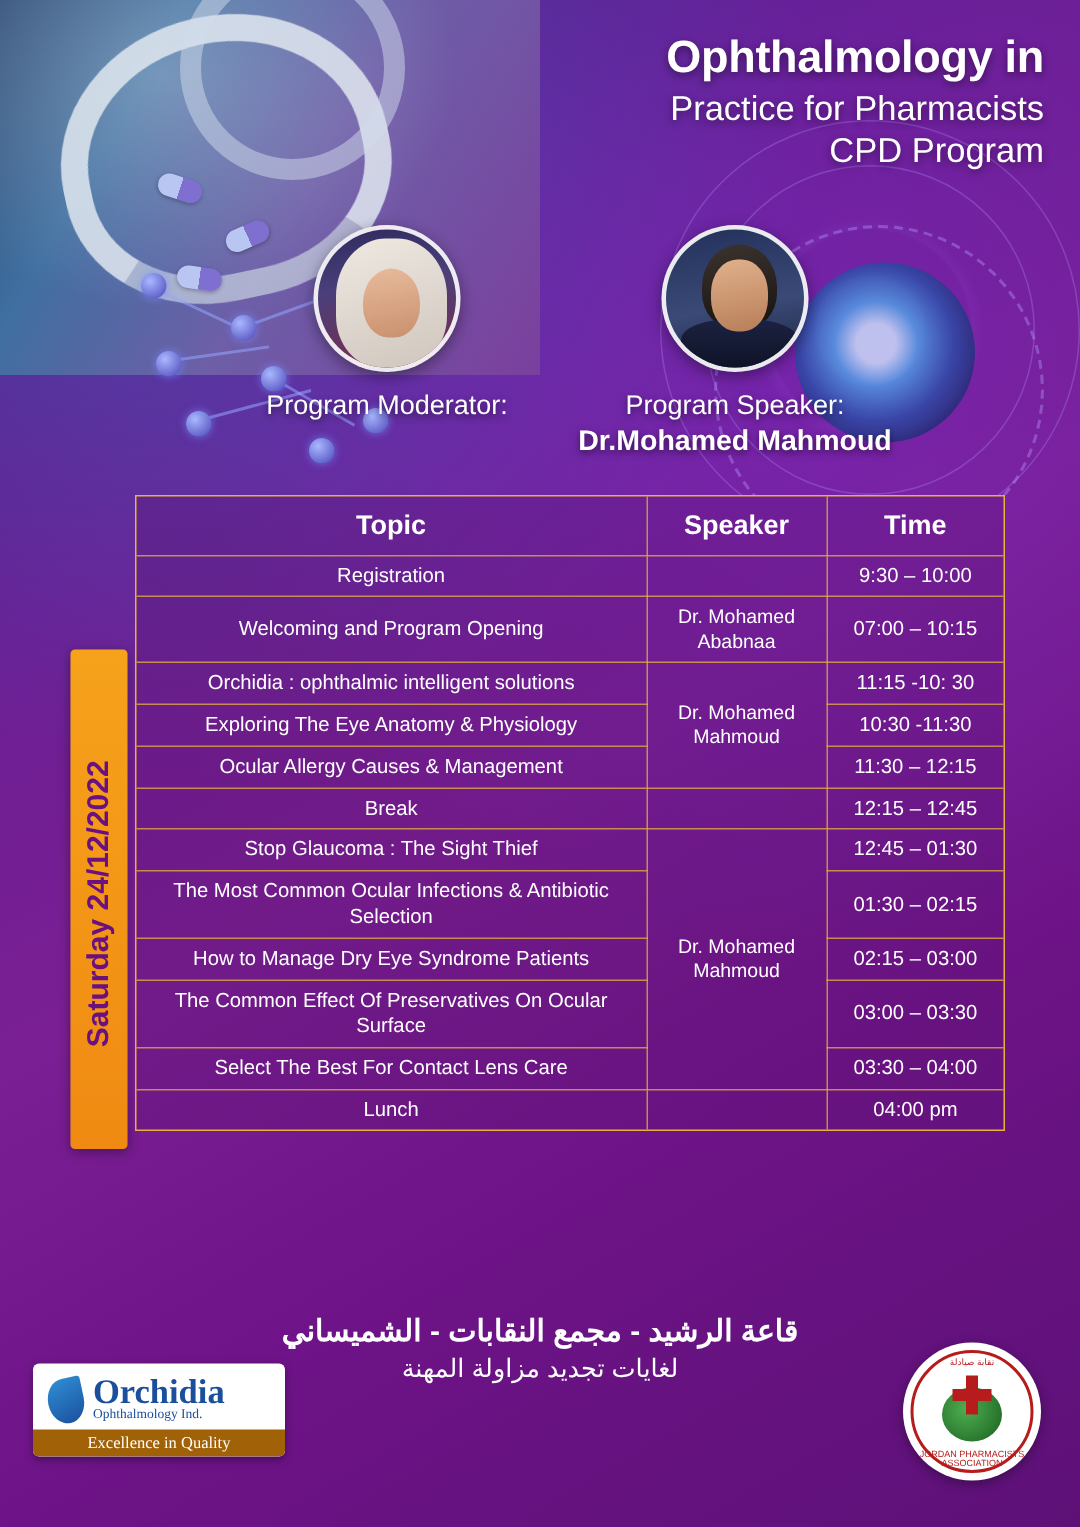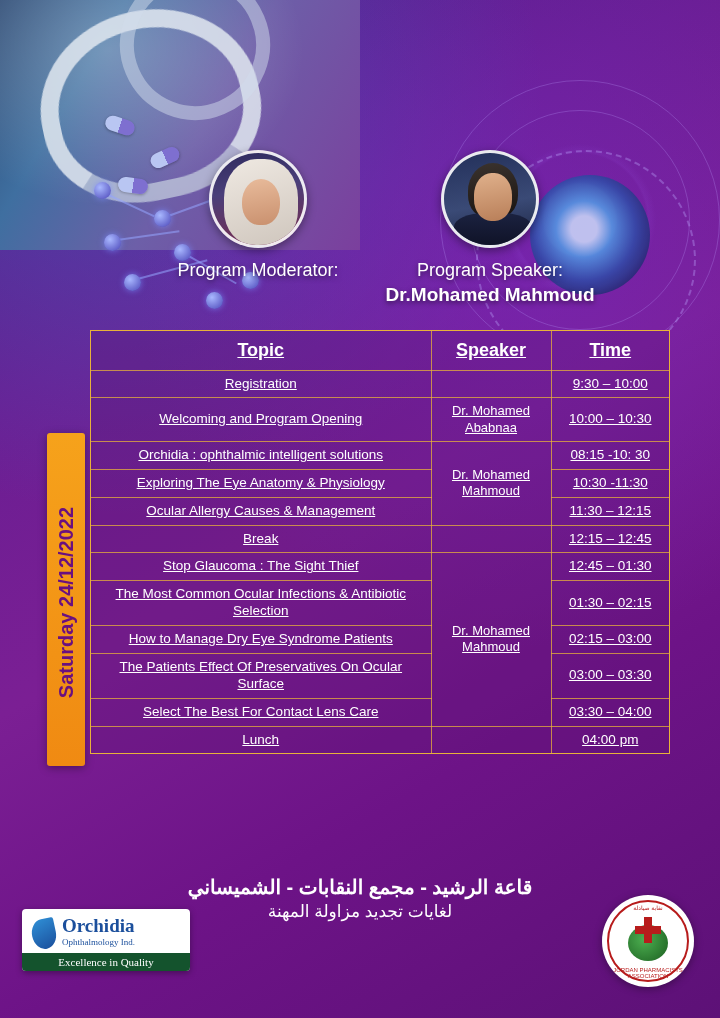--- a/index.html
+++ b/index.html
@@ -154,21 +154,21 @@
     text-align: center;
     color: #6a1080; font-weight: bold; font-size: 20px;
   }
 
   
   .table-wrap {
     position: absolute; left: 90px; top: 330px; width: 580px;
     border: 1px solid #e8b23a;
     background: rgba(88,18,110,0.28);
   }
-  table { width: 100%; border-collapse: collapse; color: #ffffff; text-decoration: underline; }
+  table { width: 100%; border-collapse: collapse; color: #ffffff; }
   th, td {
     border: 1px solid rgba(232,178,58,0.75);
     padding: 5px 6px;
     font-size: 13.5px;
     text-align: center;
     vertical-align: middle;
     line-height: 1.25;
   }
   thead th { font-size: 18px; font-weight: bold; padding: 8px 6px; border-top: none; }
   thead th:first-child { border-left: none; }
@@ -200,30 +200,30 @@
     box-shadow: 0 2px 6px rgba(0,0,0,0.35);
     overflow: hidden;
   }
   .orch-drop {
     position: absolute; left: 10px; top: 10px; width: 24px; height: 30px;
     background: linear-gradient(160deg, #2f8fd6, #1b4f9c);
     border-radius: 50% 8% 50% 50%;
     transform: rotate(-12deg);
   }
   .orch-name {
-    position: absolute; left: 40px; top: 6px; font-size: 19px; font-weight: bold;
+    position: absolute; left: 40px; top: 6px; font-size: 23px; font-weight: bold;
     color: #1b4f9c; font-family: "Liberation Serif", serif;
   }
   .orch-sub {
     position: absolute; left: 40px; top: 28px; font-size: 9px; color: #1b4f9c;
     font-family: "Liberation Serif", serif;
   }
   .orch-band {
     position: absolute; left: 0; bottom: 0; width: 168px; height: 18px;
-    background: #14532d; color: #fff; font-size: 11px;
+    background: #a16207; color: #fff; font-size: 11px;
     display: flex; align-items: center; justify-content: center;
     font-family: "Liberation Serif", serif;
   }
   .syn-logo {
     position: absolute; right: 26px; top: 28px; width: 92px; height: 92px;
     border-radius: 50%; background: #ffffff;
     box-shadow: 0 2px 8px rgba(0,0,0,0.35);
     overflow: hidden;
   }
   .syn-ring {
@@ -279,20 +279,25 @@
     </div>
 
     <div class="eye-graphic">
       <div class="eye-ring" style="left:40px; top:40px; width:280px; height:280px;"></div>
       <div class="eye-ring" style="left:70px; top:70px; width:220px; height:220px;"></div>
     </div>
     <div class="circuit"></div>
     <div class="eye-core"></div>
   </div>
 
+  <div class="title-wrap">
+    <div class="title-1">Ophthalmology in</div>
+    <div class="title-2">Practice for Pharmacists</div>
+    <div class="title-3">CPD Program</div>
+  </div>
 
   <div class="people">
     <div class="person p-left">
       <div class="avatar av-f"></div>
       <div class="role">Program Moderator:</div>
     </div>
     <div class="person p-right">
       <div class="avatar av-m">
           <div class="suit"></div>
         </div>
@@ -316,26 +321,26 @@
       </thead>
       <tbody id="schedule-body">
           <tr>
             <td class="topic">Registration</td>
             <td class="speaker"></td>
             <td class="time">9:30 – 10:00</td>
           </tr>
           <tr>
             <td class="topic">Welcoming and Program Opening</td>
             <td class="speaker">Dr. Mohamed Ababnaa</td>
-            <td class="time">10:00 – 10:30</td>
+            <td class="time">07:00 – 10:15</td>
           </tr>
           <tr>
             <td class="topic">Orchidia : ophthalmic intelligent solutions</td>
             <td class="speaker" rowspan="3">Dr. Mohamed Mahmoud</td>
-            <td class="time">08:15 -10: 30</td>
+            <td class="time">11:15 -10: 30</td>
           </tr>
           <tr>
             <td class="topic">Exploring The Eye Anatomy &amp; Physiology</td>
             <td class="time">10:30 -11:30</td>
           </tr>
           <tr>
             <td class="topic">Ocular Allergy Causes &amp; Management</td>
             <td class="time">11:30 – 12:15</td>
           </tr>
           <tr>
@@ -350,21 +355,21 @@
           </tr>
           <tr>
             <td class="topic">The Most Common Ocular Infections &amp; Antibiotic Selection</td>
             <td class="time">01:30 – 02:15</td>
           </tr>
           <tr>
             <td class="topic">How to Manage Dry Eye Syndrome Patients</td>
             <td class="time">02:15 – 03:00</td>
           </tr>
           <tr>
-            <td class="topic">The Patients Effect Of Preservatives On Ocular Surface</td>
+            <td class="topic">The Common Effect Of Preservatives On Ocular Surface</td>
             <td class="time">03:00 – 03:30</td>
           </tr>
           <tr>
             <td class="topic">Select The Best For Contact Lens Care</td>
             <td class="time">03:30 – 04:00</td>
           </tr>
           <tr>
             <td class="topic">Lunch</td>
             <td class="speaker"></td>
             <td class="time">04:00 pm</td>

